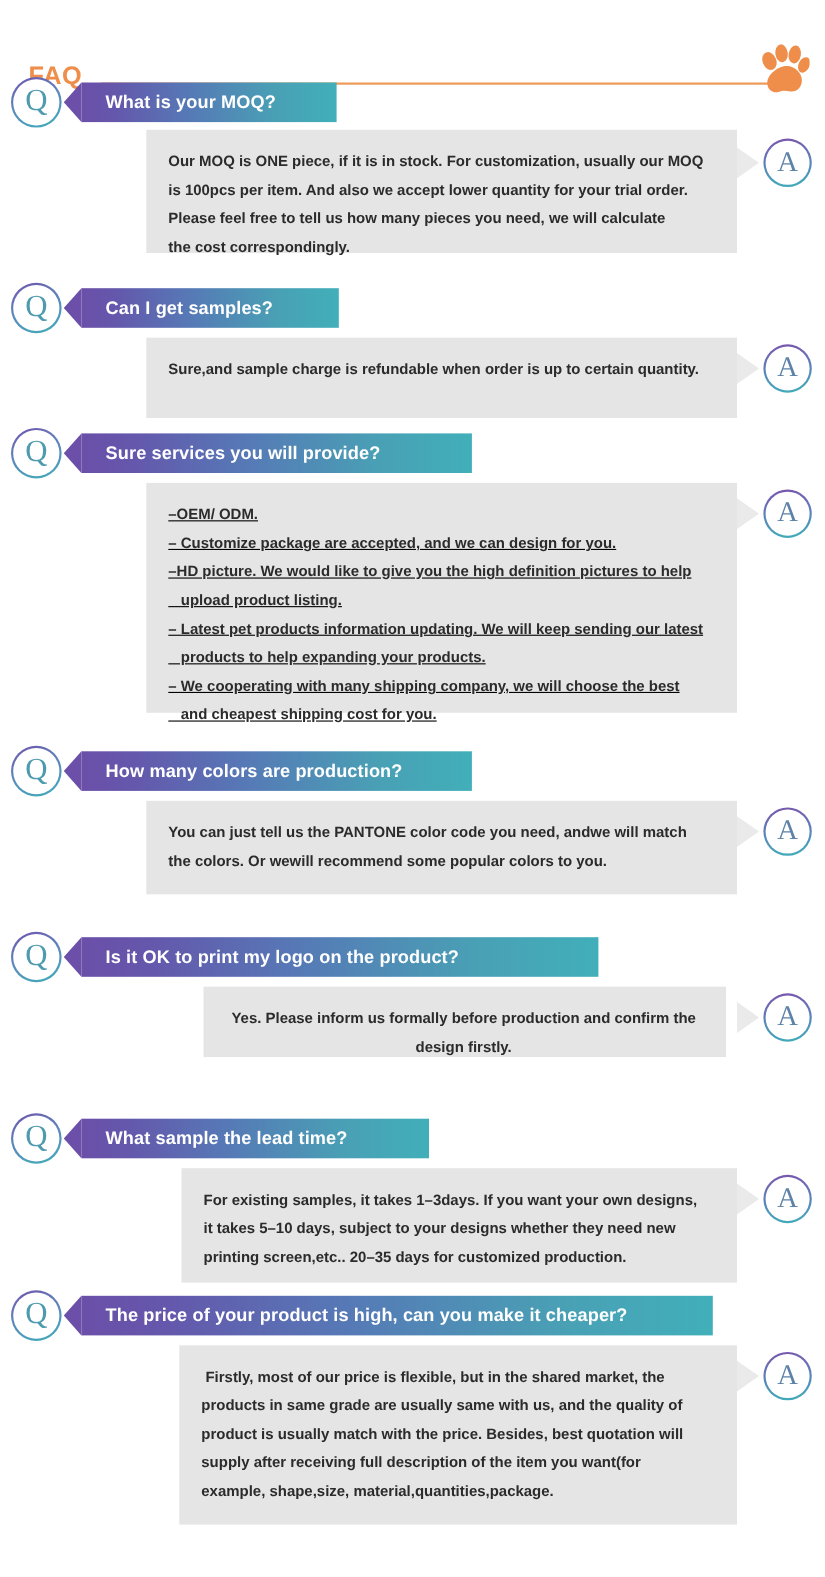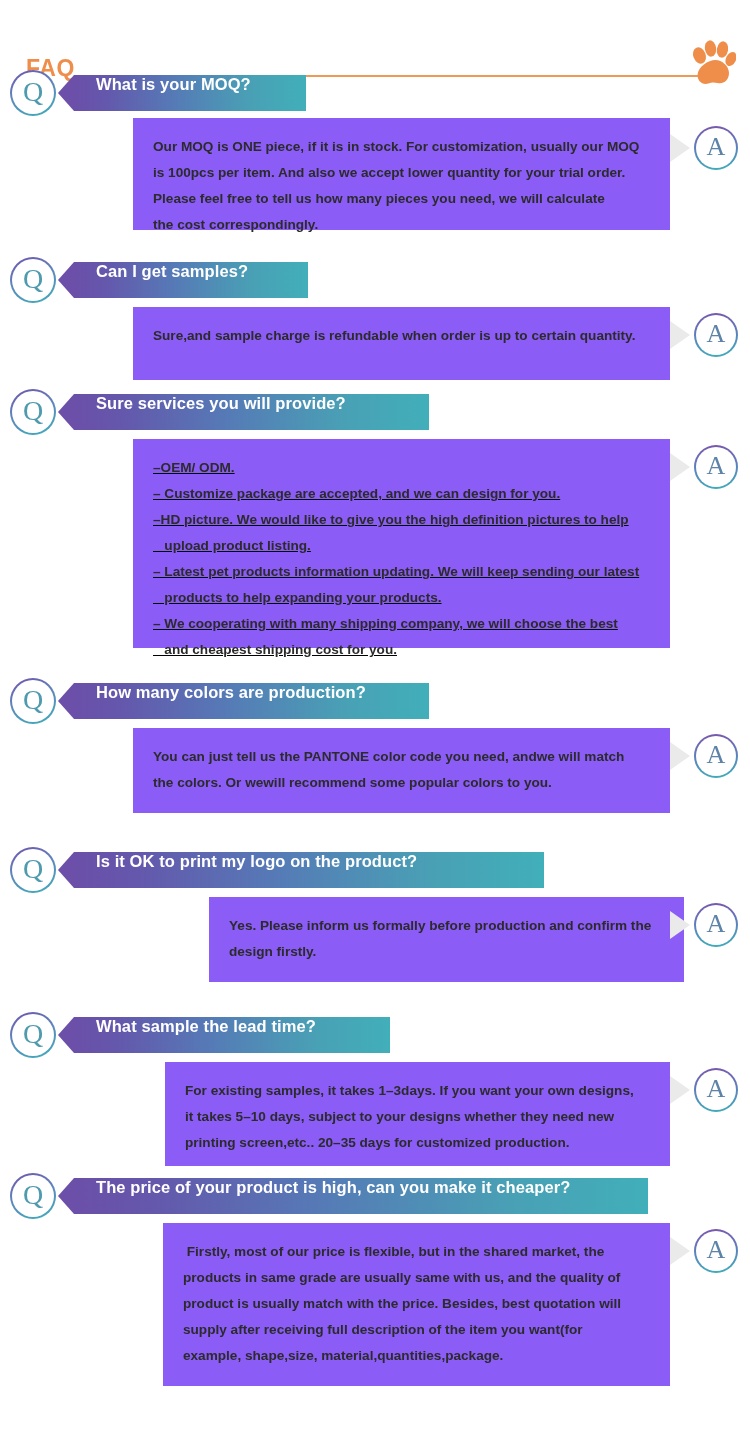--- a/index.html
+++ b/index.html
@@ -71,21 +71,21 @@
     color: #4E9AAE;
     padding-bottom: 2px;
   }
 
   
   .q-banner {
     position: absolute;
     height: 36px;
     background: linear-gradient(90deg, #6B4FA8 0%, #6458AC 14%, #5679B6 42%, #49A0B5 76%, #41AFB9 100%);
     display: flex;
-    align-items: flex-start;
+    align-items: center;
     z-index: 2;
   }
   .q-banner .q-tip {
     position: absolute;
     left: -16px; top: 0;
     width: 0; height: 0;
     border-top: 18px solid transparent;
     border-bottom: 18px solid transparent;
     border-right: 16px solid #6B4FA8;
   }
@@ -97,21 +97,21 @@
     padding-left: 22px;
     padding-right: 16px;
     white-space: nowrap;
     font-family: "Liberation Sans", sans-serif;
   }
 
   
   .a-block { position: absolute; }
   .a-box {
     position: absolute;
-    background: #8b5cf6;
+    background: #e5e5e5;
     box-sizing: border-box;
     padding: 16px 22px 16px 20px;
   }
   .a-box p {
     margin: 0;
     color: #2B2B2B;
     font-size: 13.6px;
     font-weight: 700;
     line-height: 26px;
     font-family: "Liberation Sans", sans-serif;
@@ -255,21 +255,21 @@
 
 <div class="faq-item" style="top:847px;">
   <div class="q-badge" style="top:0;">
     <span>Q</span>
   </div>
   <div class="q-banner" style="left:74px; top:5px; width:470px;">
     <div class="q-tip"></div>
     <div class="q-text">Is it OK to print my logo on the product?</div>
   </div>
   <div class="a-block">
-    <div class="a-box" style="left:209px; top:50px; width:475px; height:85px;">
+    <div class="a-box" style="left:185px; top:50px; width:475px; height:64px;text-align:center;">
       <p>Yes. Please inform us formally before production and confirm the
 design firstly.</p>
     </div>
     <div class="a-tip" style="left:670px; top:64px;"></div>
     <div class="a-badge" style="left:694px; top:56px;">
       <span>A</span>
     </div>
   </div>
 </div>
 

